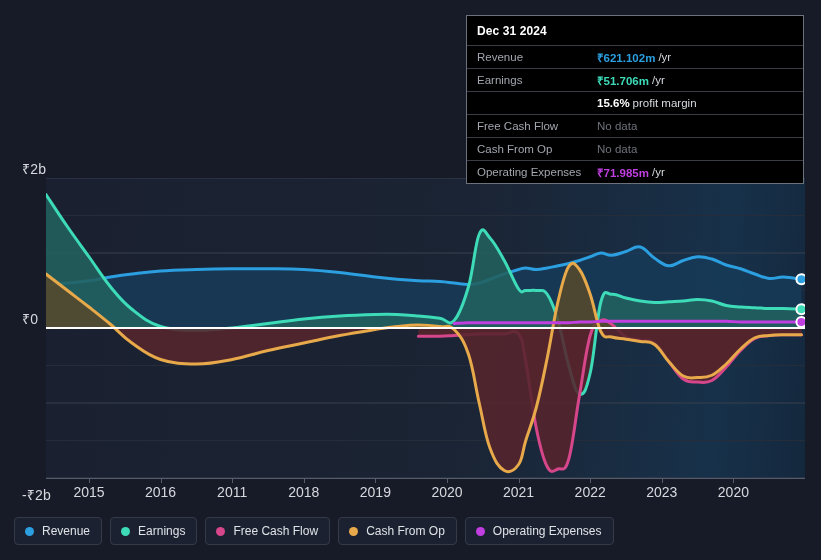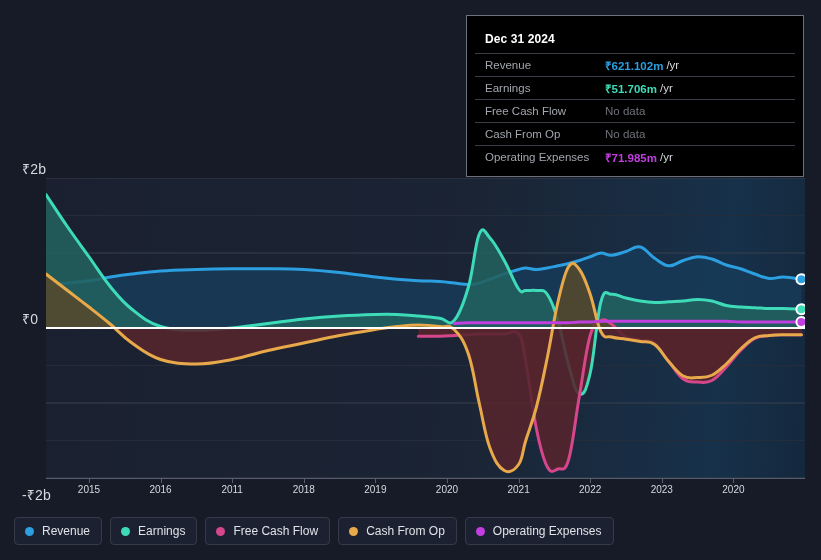--- a/index.html
+++ b/index.html
@@ -38,21 +38,21 @@
   
   .y-label {
     position: absolute;
     font-size: 14px;
     color: #d6d9de;
     white-space: nowrap;
     letter-spacing: .2px;
   }
   .x-label {
     position: absolute;
-    font-size: 10px;
+    font-size: 14px;
     color: #d6d9de;
     transform: translateX(-50%);
     white-space: nowrap;
   }
   #x-axis-line {
     position: absolute;
     left: 46px;
     top: 478px;
     width: 759px;
     height: 1px;
@@ -68,21 +68,21 @@
 
   
   #tooltip {
     position: absolute;
     left: 466px;
     top: 15px;
     width: 338px;
     background: #000000;
     border: 1px solid #6d717c;
     box-sizing: border-box;
-    padding: 8px;
+    padding: 0;
   }
   #tooltip-date {
     font-size: 12px;
     font-weight: bold;
     color: #ffffff;
     padding: 8px 10px 7px 10px;
     letter-spacing: .1px;
   }
   .tt-row {
     display: flex;
@@ -251,20 +251,25 @@
         <div class="tt-label">Revenue</div>
         <div class="tt-value v-revenue">₹621.102m</div>
         <div class="tt-suffix">/yr</div>
       </div>
       <div class="tt-row">
         <div class="tt-label">Earnings</div>
         <div class="tt-value v-earnings">₹51.706m</div>
         <div class="tt-suffix">/yr</div>
       </div>
       <div class="tt-row">
+        <div class="tt-label"></div>
+        <div class="tt-value v-white">15.6%</div>
+        <div class="tt-suffix">profit margin</div>
+      </div>
+      <div class="tt-row">
         <div class="tt-label">Free Cash Flow</div>
         <div class="tt-value tt-nodata">No data</div>
       </div>
       <div class="tt-row">
         <div class="tt-label">Cash From Op</div>
         <div class="tt-value tt-nodata">No data</div>
       </div>
       <div class="tt-row">
         <div class="tt-label">Operating Expenses</div>
         <div class="tt-value v-opex">₹71.985m</div>

